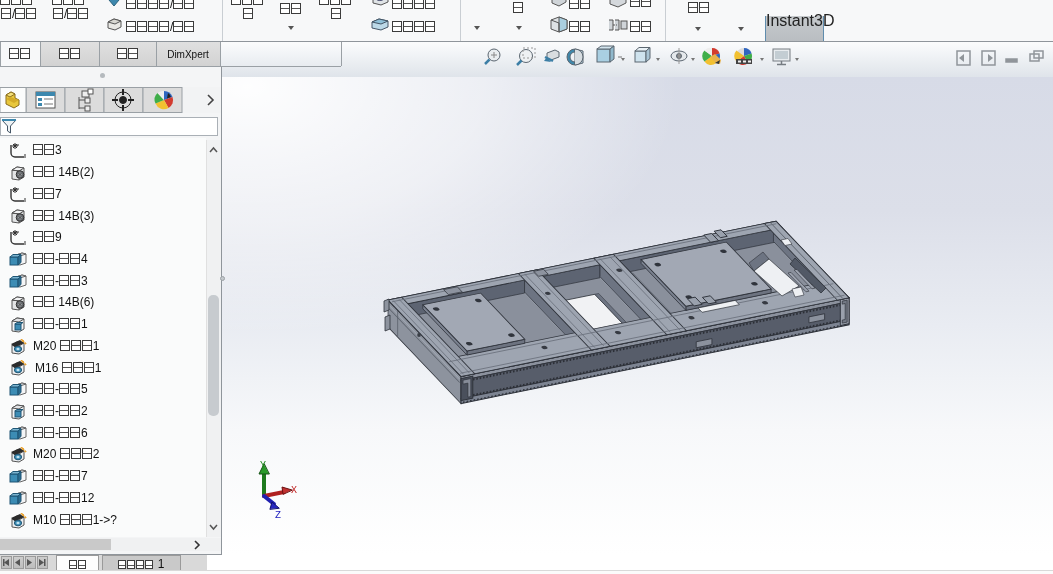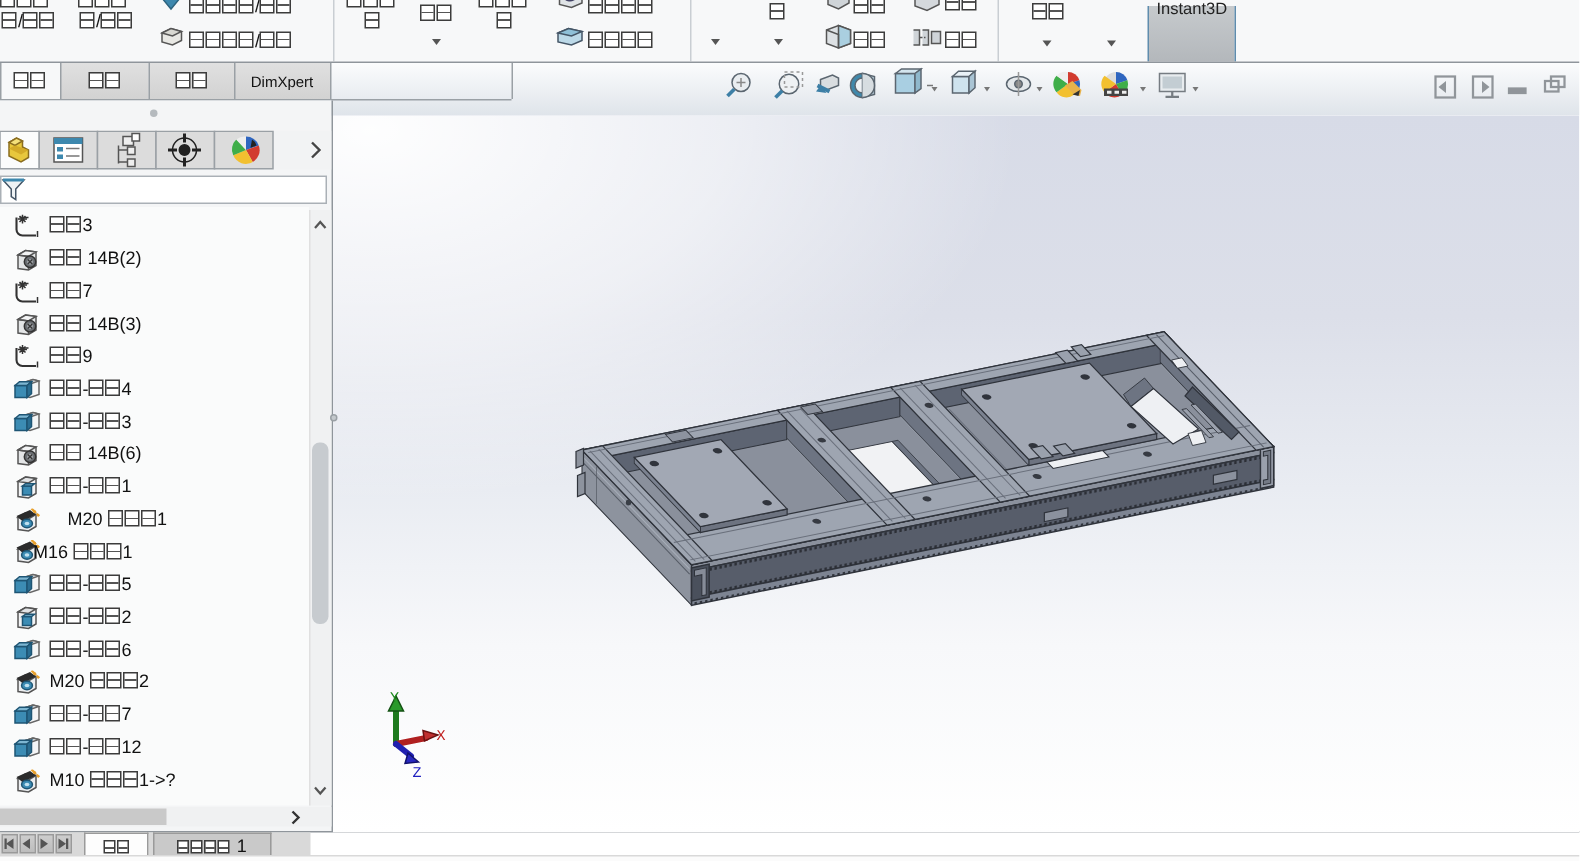--- a/index.html
+++ b/index.html
@@ -62,21 +62,21 @@
           <path d="M7 31 l4 0" stroke-dasharray="2 1"></path>
           <rect x="15" y="27" width="6" height="8" fill="#cfd4d8"></rect>
         </g>
       </svg>
 <div class="abs txt" style="left:630px;top:-5px"><span class="c"></span><span class="c"></span></div>
 <div class="abs txt" style="left:630px;top:20px"><span class="c"></span><span class="c"></span></div>
 <div class="sep" style="left:665px;top:0;height:41px"></div>
 <div class="abs txt" style="left:688px;top:1px"><span class="c"></span><span class="c"></span></div>
 <div class="dd" style="left:695px;top:27px"></div>
 <div class="dd" style="left:738px;top:27px"></div>
-<div class="abs" style="left:765px;top:4px;width:59px;height:41px;background:linear-gradient(#c6cacd,#b2b6ba);border:1px solid #5f8cad;border-top:none;font-size:11px;color:#222;text-align:center">
+<div class="abs" style="left:765px;top:16px;width:59px;height:41px;background:linear-gradient(#c6cacd,#b2b6ba);border:1px solid #5f8cad;border-top:none;font-size:16px;color:#222;text-align:center">
         <div style="margin-top:-4px">Instant3D</div>
       </div>
 </div>
 <div class="abs" style="left:0;top:41px;width:1053px;height:1px;background:#8f959b"></div>
 <div class="abs" style="left:0;top:42px;width:1053px;height:35px;background:linear-gradient(#fbfcfd,#dfe4ea)"></div>
 <div class="abs txt" style="left:0px;top:42px;width:40px;height:24px;background:#f7f8f9;text-align:center;padding-top:5px"><span class="c"></span><span class="c"></span></div>
 <div class="abs txt" style="left:40px;top:42px;width:59px;height:24px;background:linear-gradient(#e0e0e0,#d2d2d2);text-align:center;padding-top:5px"><span class="c"></span><span class="c"></span></div>
 <div class="abs txt" style="left:99px;top:42px;width:57px;height:24px;background:linear-gradient(#e0e0e0,#d2d2d2);text-align:center;padding-top:5px"><span class="c"></span><span class="c"></span></div>
 <div class="abs txt" style="left:156px;top:42px;width:64px;height:24px;background:linear-gradient(#e0e0e0,#d2d2d2);text-align:center;padding-top:5px"><span style="font-size:10px">DimXpert</span></div>
 <div class="abs" style="left:0px;top:42px;width:1px;height:24px;background:#9aa0a5"></div>
@@ -273,32 +273,32 @@
 <svg class="abs" style="left:9px;top:339px" width="18" height="17" viewBox="0 0 18 17">
       <path d="M3 6 l5 -3 l7 1 l0 8 l-5 3 l-7 -1 Z" fill="#eceef0" stroke="#555"></path>
       <path d="M3 6 l5 -3 l7 1 l-5 3 Z" fill="#f6f7f8" stroke="#555"></path>
       <path d="M2 5 l9 -4 l4 3 l-9 4.5 Z" fill="#2b2b2b"></path>
       <ellipse cx="9" cy="10" rx="3.6" ry="2.8" fill="#3c8cb4" stroke="#1e5574"></ellipse>
       <ellipse cx="9" cy="10" rx="1.6" ry="1.2" fill="#bfe0ef"></ellipse>
       <path d="M13 1 l2 2 M15.5 3.5 l1.5 1.5 M12 0 l1 1" stroke="#e8a02c" stroke-width="1.6"></path>
       <circle cx="14" cy="2" r="1" fill="#e8a02c"></circle>
       <circle cx="16.5" cy="4.5" r="0.8" fill="#e8a02c"></circle>
     </svg>
-<div class="abs txt" style="left:45px;top:338.8px">M20 <span class="c"></span><span class="c"></span><span class="c"></span>1</div>
+<div class="abs txt" style="left:33px;top:338.8px">M20 <span class="c"></span><span class="c"></span><span class="c"></span>1</div>
 <svg class="abs" style="left:9px;top:360px" width="18" height="17" viewBox="0 0 18 17">
       <path d="M3 6 l5 -3 l7 1 l0 8 l-5 3 l-7 -1 Z" fill="#eceef0" stroke="#555"></path>
       <path d="M3 6 l5 -3 l7 1 l-5 3 Z" fill="#f6f7f8" stroke="#555"></path>
       <path d="M2 5 l9 -4 l4 3 l-9 4.5 Z" fill="#2b2b2b"></path>
       <ellipse cx="9" cy="10" rx="3.6" ry="2.8" fill="#3c8cb4" stroke="#1e5574"></ellipse>
       <ellipse cx="9" cy="10" rx="1.6" ry="1.2" fill="#bfe0ef"></ellipse>
       <path d="M13 1 l2 2 M15.5 3.5 l1.5 1.5 M12 0 l1 1" stroke="#e8a02c" stroke-width="1.6"></path>
       <circle cx="14" cy="2" r="1" fill="#e8a02c"></circle>
       <circle cx="16.5" cy="4.5" r="0.8" fill="#e8a02c"></circle>
     </svg>
-<div class="abs txt" style="left:22px;top:360.5px">M16 <span class="c"></span><span class="c"></span><span class="c"></span>1</div>
+<div class="abs txt" style="left:35px;top:360.5px">M16 <span class="c"></span><span class="c"></span><span class="c"></span>1</div>
 <svg class="abs" style="left:9px;top:382px" width="18" height="17" viewBox="0 0 18 17">
       <path d="M7 3 l6 -2 l4 1 l0 9 l-6 2 l-4 -1 Z" fill="#f4f5f6" stroke="#666"></path>
       <path d="M7 3 l6 -2 l4 1 l-6 2 Z" fill="#e0e2e4" stroke="#666"></path>
       <rect x="1" y="5" width="8" height="8" fill="#3c8cb4" stroke="#1e5574"></rect>
       <path d="M1 5 l3 -2.5 l8 0 l-3 2.5 Z" fill="#7db6d2" stroke="#1e5574"></path>
       <path d="M9 5 l3 -2.5 l0 8 l-3 2.5 Z" fill="#2a6d91" stroke="#1e5574"></path>
     </svg>
 <div class="abs txt" style="left:33px;top:382.2px"><span class="c"></span><span class="c"></span>-<span class="c"></span><span class="c"></span>5</div>
 <svg class="abs" style="left:9px;top:404px" width="18" height="17" viewBox="0 0 18 17">
       <path d="M3 4 l5 -3 l7 1 l0 10 l-5 3 l-7 -1 Z" fill="#f2f3f4" stroke="#555"></path>

